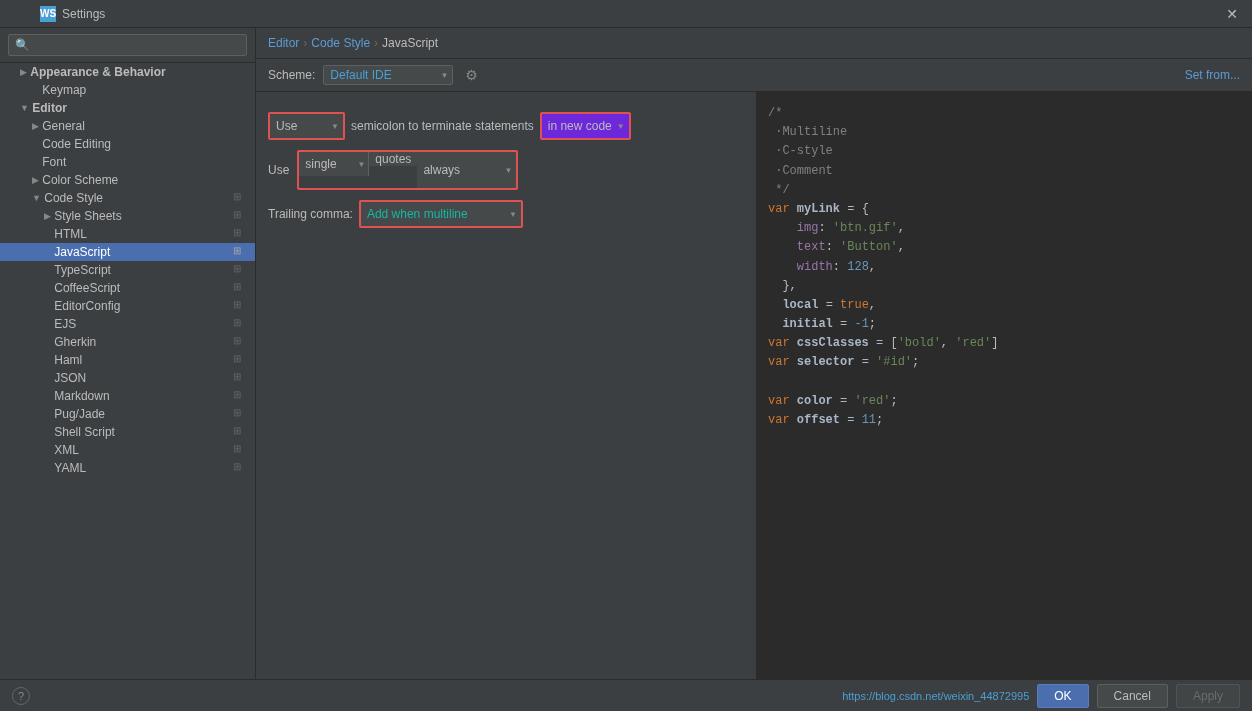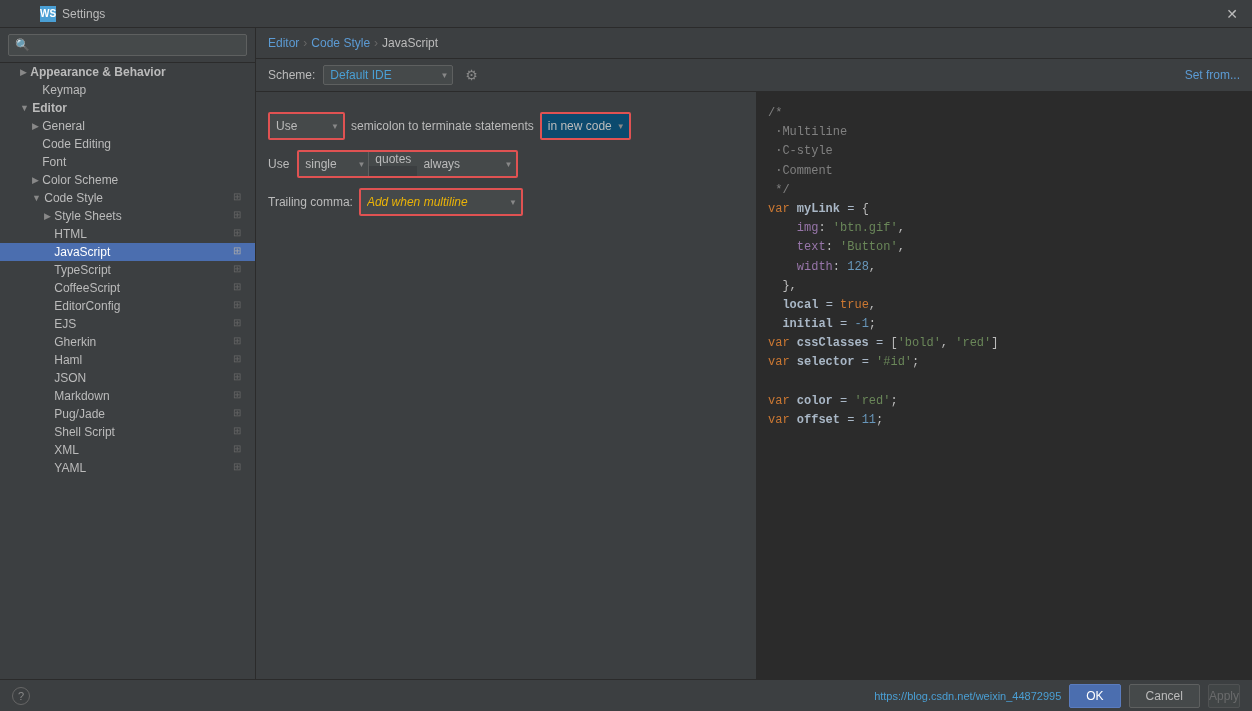--- a/index.html
+++ b/index.html
@@ -254,21 +254,21 @@
       color: #bbbbbb;
       font-size: 12px;
     }
     .in-new-code-wrapper {
       position: relative;
       display: inline-block;
       border: 2px solid #e05252;
       border-radius: 2px;
     }
     .in-new-code-wrapper select {
-      background: #0c4a6e;
+      background: #6d28d9;
       border: none;
       color: #bbbbbb;
       padding: 2px 16px 2px 6px;
       font-size: 12px;
       cursor: pointer;
       appearance: none;
       height: 24px;
       outline: none;
     }
     .in-new-code-wrapper::after {
@@ -283,29 +283,28 @@
     }
     .trailing-select-wrapper {
       position: relative;
       display: inline-block;
       border: 2px solid #e05252;
       border-radius: 2px;
     }
     .trailing-select-wrapper select {
       background: #45494a;
       border: none;
-      color: #eab308;
+      color: #14b8a6;
       padding: 2px 24px 2px 6px;
       font-size: 12px;
       cursor: pointer;
       appearance: none;
       height: 24px;
       outline: none;
       min-width: 160px;
-      font-style: italic;
     }
     .trailing-select-wrapper::after {
       content: '▼';
       position: absolute;
       right: 4px;
       top: 50%;
       transform: translateY(-50%);
       font-size: 8px;
       color: #888;
       pointer-events: none;
@@ -355,21 +354,21 @@
       display: inline-block;
     }
     .quotes-group .always-wrapper select {
       background: #45494a;
       border: none;
       color: #bbbbbb;
       padding: 2px 16px 2px 6px;
       font-size: 12px;
       cursor: pointer;
       appearance: none;
-      height: 24px;
+      height: 36px;
       outline: none;
       min-width: 70px;
     }
     .quotes-group .always-wrapper::after {
       content: '▼';
       position: absolute;
       right: 4px;
       top: 50%;
       transform: translateY(-50%);
       font-size: 8px;
@@ -438,21 +437,21 @@
       color: #bbbbbb;
       padding: 4px 16px;
       font-size: 12px;
       cursor: pointer;
       border-radius: 2px;
     }
     .btn-apply {
       background: #45494a;
       border: 1px solid #5e6060;
       color: #888;
-      padding: 4px 0;
+      padding: 4px 16px;
       font-size: 12px;
       cursor: default;
       border-radius: 2px;
       opacity: 0.6;
     }
     .url-text {
       color: #4a9fd4;
       font-size: 11px;
     }
     .sidebar-scrollbar { overflow-y: auto; flex: 1; }

